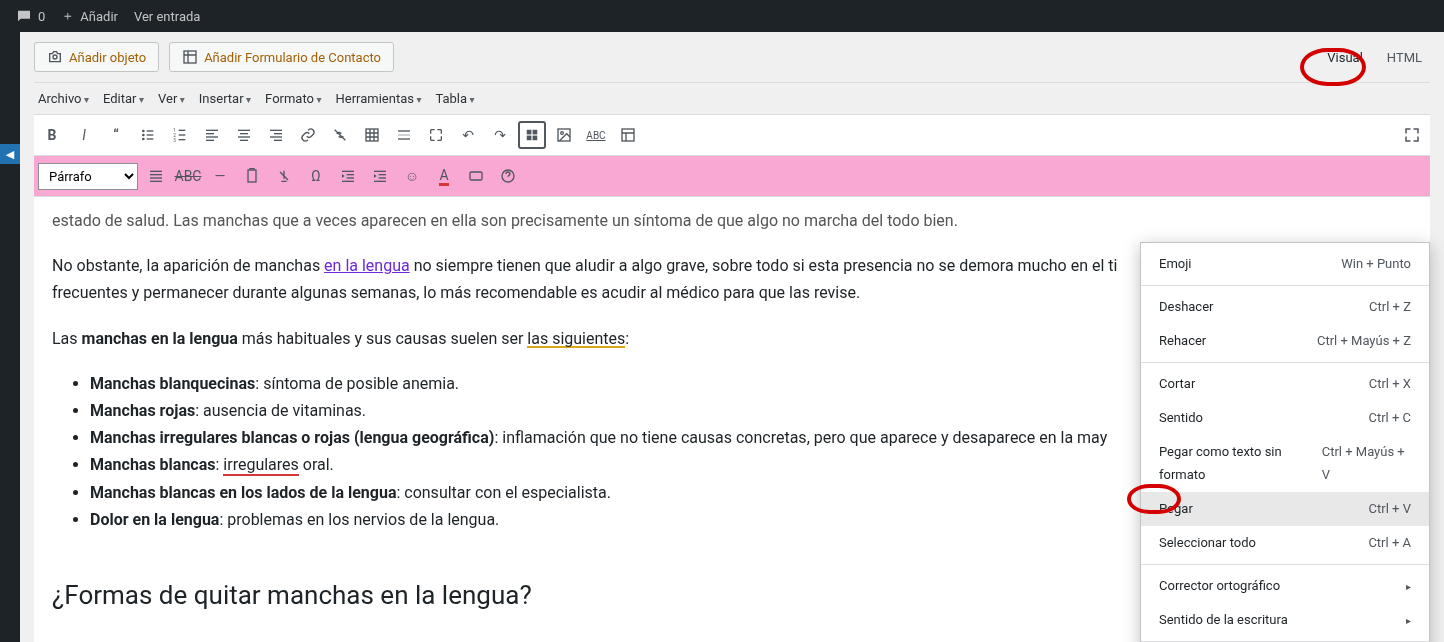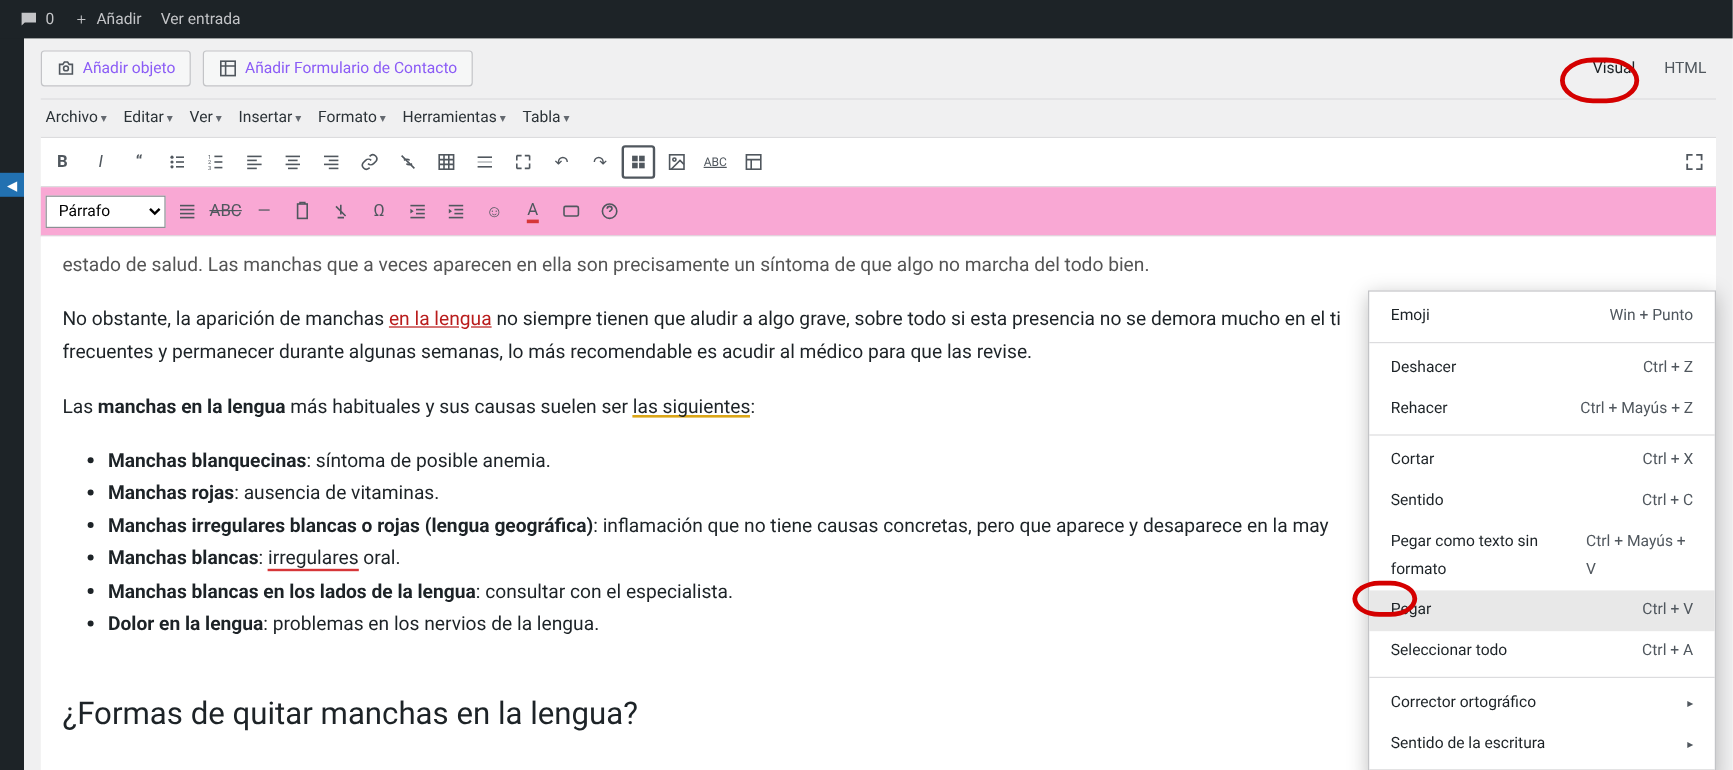--- a/index.html
+++ b/index.html
@@ -3,34 +3,34 @@
 <meta charset="utf-8">
 <style>
 *{box-sizing:border-box;margin:0;padding:0;font-family:-apple-system,BlinkMacSystemFont,"Segoe UI",Roboto,Arial,sans-serif}
 body{background:#f0f0f1}
 .admin-bar{height:32px;background:#1d2327;color:#c3c4c7;display:flex;align-items:center;padding:0 8px;font-size:13px}
 .admin-bar-item{display:inline-flex;align-items:center;gap:6px;padding:0 8px;cursor:pointer;height:32px}
 .side-strip{position:fixed;left:0;top:32px;bottom:0;width:20px;background:#1d2327}
 .side-strip .arrow{position:absolute;top:112px;left:0;width:20px;height:20px;background:#2271b1;color:#fff;display:flex;align-items:center;justify-content:center;font-size:11px}
 .main{margin-left:20px;padding:10px 14px}
 .top-buttons{display:flex;gap:10px;margin-bottom:10px;align-items:center}
-.btn{background:#f6f7f7;border:1px solid #c3c4c7;color:#8b5cf6;font-size:13px;padding:6px 12px;border-radius:3px;display:inline-flex;align-items:center;gap:6px;cursor:pointer}
+.btn{background:#f6f7f7;border:1px solid #c3c4c7;color:#a16207;font-size:13px;padding:6px 12px;border-radius:3px;display:inline-flex;align-items:center;gap:6px;cursor:pointer}
 .editor-tabs{margin-left:auto;display:flex;gap:8px;font-size:13px;color:#50575e}
 .editor-tab{padding:6px 8px;cursor:pointer}
 .menu-row{border-top:1px solid #dcdcde;padding:8px 4px;font-size:13px;color:#2c3338;display:flex;gap:14px}
 .menu-row span{cursor:pointer}
 .caret::after{content:" ▾";color:#646970;font-size:10px}
 .toolbar{border-top:1px solid #dcdcde;border-bottom:1px solid #dcdcde;padding:6px 4px;display:flex;flex-wrap:wrap;gap:4px;align-items:center;background:#fff}
 .tbtn{width:28px;height:28px;border:1px solid transparent;background:transparent;display:inline-flex;align-items:center;justify-content:center;cursor:pointer;border-radius:2px;color:#50575e;font-size:14px}
 .tbtn.boxed{border:2px solid #50575e;border-radius:3px}
 .toolbar-row2{padding:6px 4px;display:flex;gap:4px;align-items:center;background:#f9a8d4;border-bottom:1px solid #dcdcde}
 .format-select{border:1px solid #8c8f94;padding:4px 6px;font-size:13px;background:#fff;min-width:100px}
 .content{background:#fff;padding:10px 18px 40px;font-size:16px;color:#1d2327;line-height:1.7;min-height:430px;position:relative}
 .content p{margin:18px 0}
-.content a{color:#b91c1c;text-decoration:underline}
+.content a{color:#6d28d9;text-decoration:underline}
 .content ul{margin:18px 0 18px 38px;list-style:disc}
 .spell{border-bottom:2px solid #d63638}
 .spell-y{background:linear-gradient(transparent 90%, #dba617 90%)}
 .ctx-menu{position:absolute;top:45px;right:0;width:290px;background:#fff;border:1px solid #c3c4c7;box-shadow:0 4px 16px rgba(0,0,0,.25);font-size:13px;color:#1d2327;padding:4px 0}
 .ctx-item{display:flex;justify-content:space-between;padding:6px 18px;cursor:pointer}
 .ctx-item.hl{background:#e8e8e8}
 .ctx-sep{height:1px;background:#dcdcde;margin:4px 0}
 .shortcut{color:#50575e}
 .sub::after{content:"▸";color:#50575e;font-size:10px;margin-left:6px}
 .annot{position:absolute;border:4px solid #d40000;border-radius:50%/60%;pointer-events:none}

